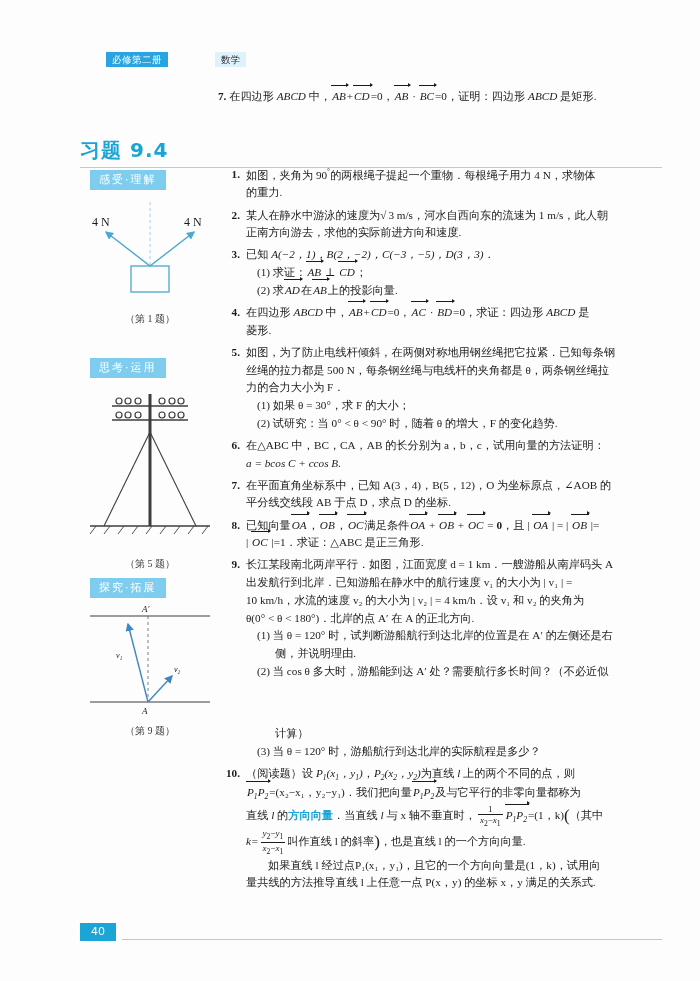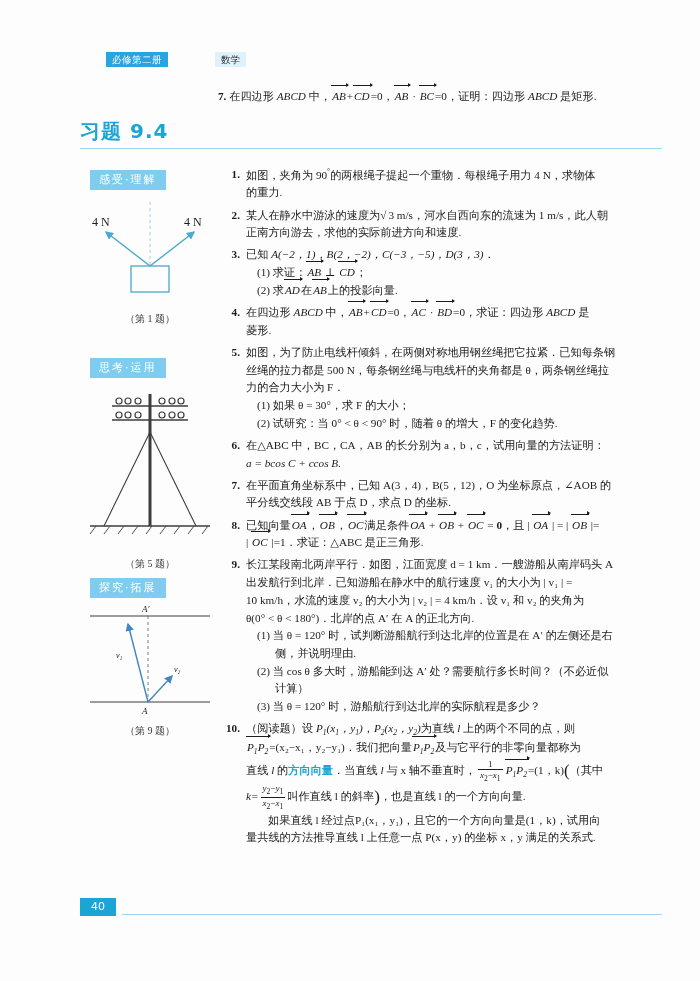--- a/index.html
+++ b/index.html
@@ -60,21 +60,21 @@
     top: 88px;
     width: 444px;
     font-size: 11.2px;
     line-height: 1.55;
   }
 
   
   .section-title-wrap {
     position: absolute;
     left: 80px;
-    top: 118px;
+    top: 137px;
     width: 582px;
   }
   .section-title {
     color: #1ba5d6;
     font-size: 20px;
     font-weight: bold;
     letter-spacing: 1px;
     font-family: "DejaVu Sans", sans-serif;
     display: inline-block;
   }
@@ -202,21 +202,21 @@
   }
   .hl {
     color: #1ba5d6;
     font-weight: bold;
   }
 
   
   .footer {
     position: absolute;
     left: 80px;
-    top: 898px;
+    top: 923px;
     width: 582px;
     height: 18px;
   }
   .footer-num {
     position: absolute;
     left: 0;
     top: 0;
     background: #1ba5d6;
     color: #ffffff;
     font-family: "DejaVu Sans", sans-serif;
@@ -425,21 +425,21 @@
         <span>长江某段南北两岸平行．如图，江面宽度 d = 1 km．一艘游船从南岸码头 A</span><br>
         <span>出发航行到北岸．已知游船在静水中的航行速度 v₁ 的大小为 | v₁ | =</span><br>
         <span>10 km/h，水流的速度 v₂ 的大小为 | v₂ | = 4 km/h．设 v₁ 和 v₂ 的夹角为</span><br>
         <span>θ(0° &lt; θ &lt; 180°)．北岸的点 A′ 在 A 的正北方向.</span>
         <span class="sub">
           <span>(1) 当 θ = 120° 时，试判断游船航行到达北岸的位置是在 A′ 的左侧还是右</span><br>
           <span style="padding-left:18px;display:inline-block;">侧，并说明理由.</span>
         </span>
         <span class="sub">
           <span>(2) 当 cos θ 多大时，游船能到达 A′ 处？需要航行多长时间？（不必近似</span><br>
-          <span style="padding-left:18px;display:inline-block;">计算）</span>
+          <span style="padding-left:18px;display:inline-block;margin-top:45px;">计算）</span>
         </span>
         <span class="sub">(3) 当 θ = 120° 时，游船航行到达北岸的实际航程是多少？</span>
       </div>
     </div>
 
     <div class="prob">
       <div class="prob-num">10.</div>
       <div class="prob-body">
         <span>（阅读题）设 </span><span class="it">P<sub>1</sub>(x<sub>1</sub>，y<sub>1</sub>)</span>，<span class="it">P<sub>2</sub>(x<sub>2</sub>，y<sub>2</sub>)</span><span>为直线 </span><span class="it">l</span><span> 上的两个不同的点，则</span><br>
         <span class="vec">P<sub>1</sub>P<sub>2</sub></span><span>=(x₂−x₁，y₂−y₁)．我们把向量</span><span class="vec">P<sub>1</sub>P<sub>2</sub></span><span>及与它平行的非零向量都称为</span><br>

